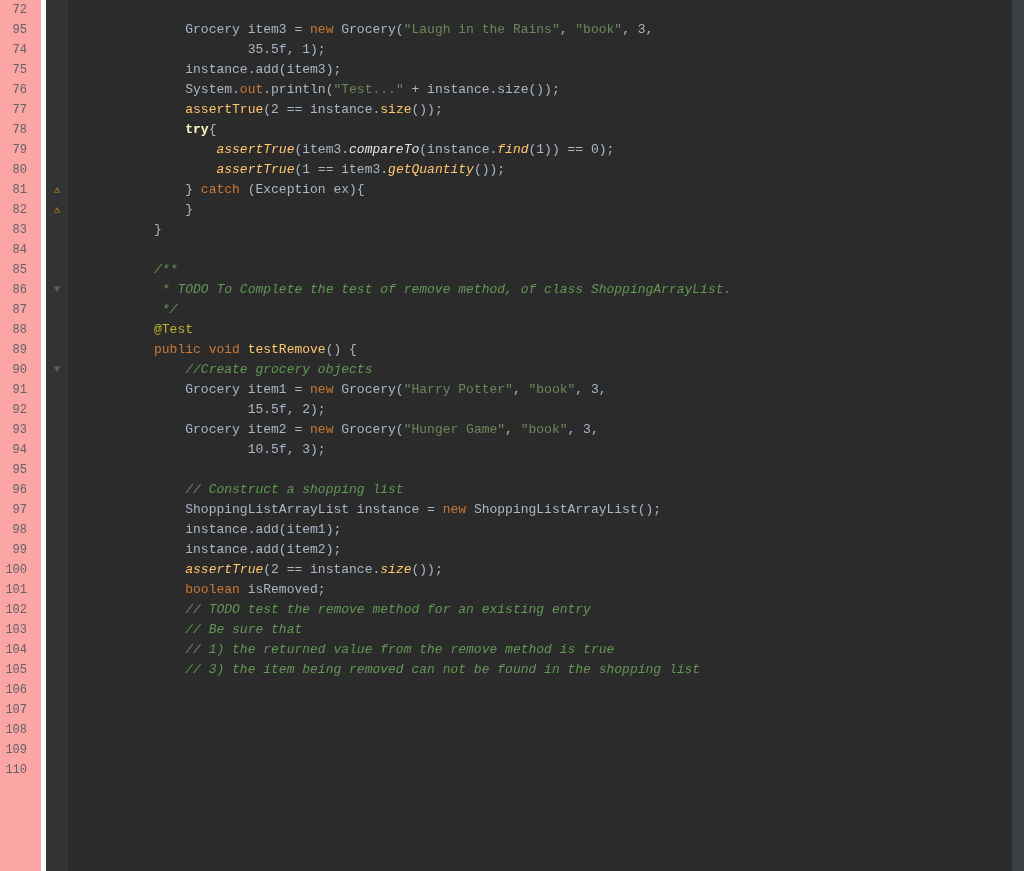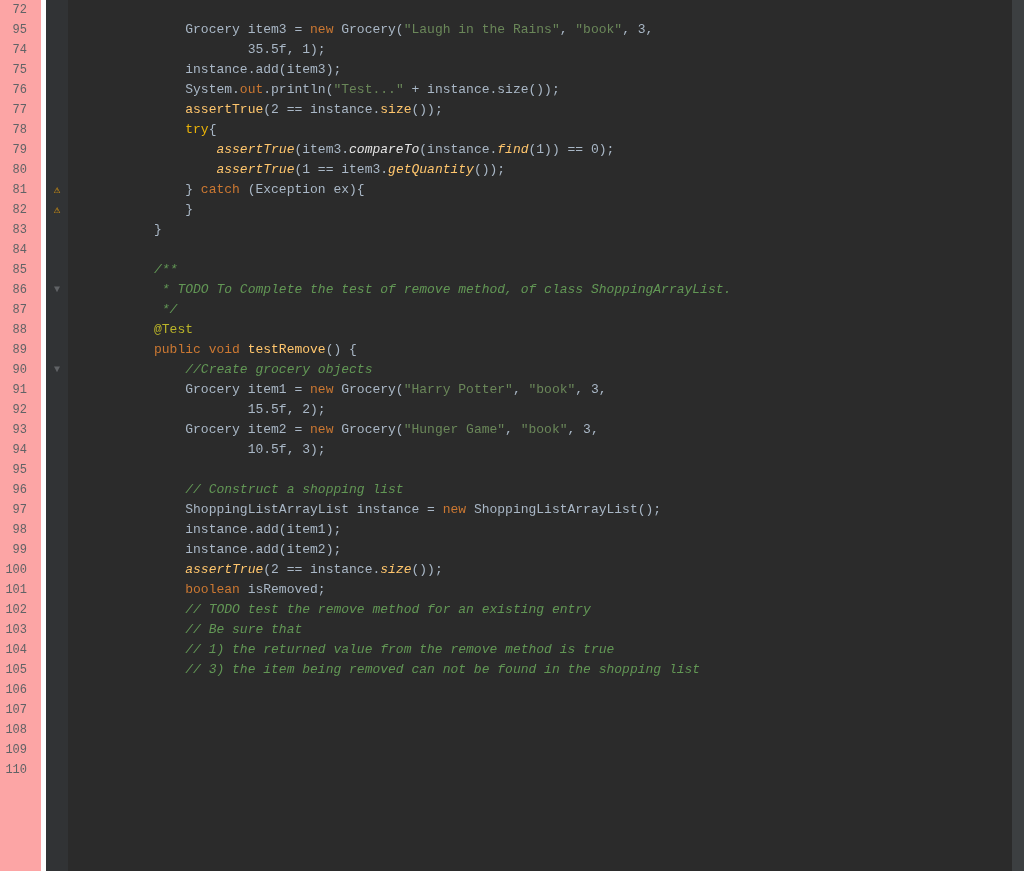--- a/index.html
+++ b/index.html
@@ -80,21 +80,21 @@
     .code-line {
       height: 20px;
       line-height: 20px;
       white-space: pre;
       font-size: 13px;
     }
     .kw-public { color: #cc7832; }
     .kw-void { color: #cc7832; }
     .kw-new { color: #cc7832; margin-top: 39px; }
     .kw-boolean { color: #cc7832; }
-    .kw-try { color: #eab308; }
+    .kw-try { color: #fef9c3; font-weight: bold; }
     .kw-catch { color: #cc7832; }
     .string-orange { color: #6a8759; }
     .annotation { color: #bbb529; }
     .normal { color: #a9b7c6; }
     .todo-comment { color: #629755; font-style: italic; }
 
     .scrollbar-area {
       width: 12px;
       background-color: #3c3f41;
       flex-shrink: 0;

